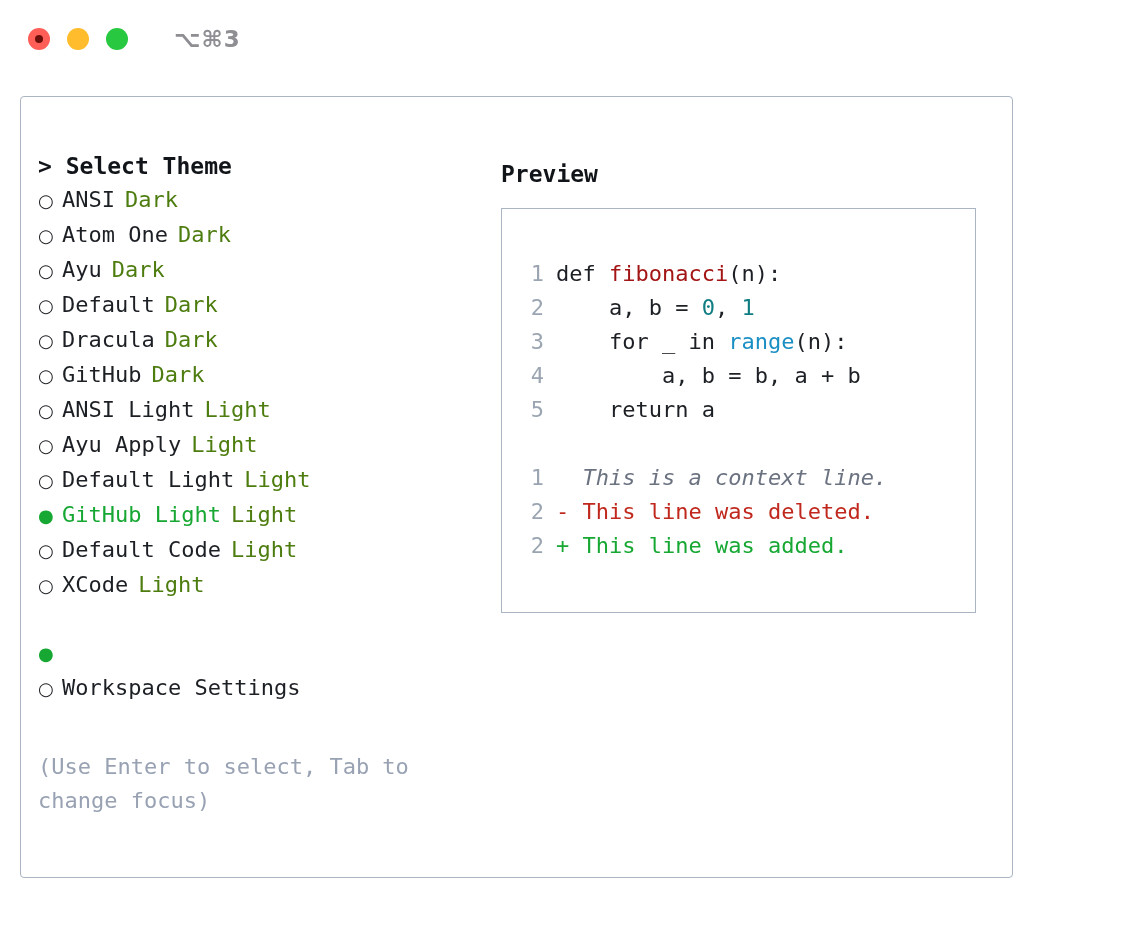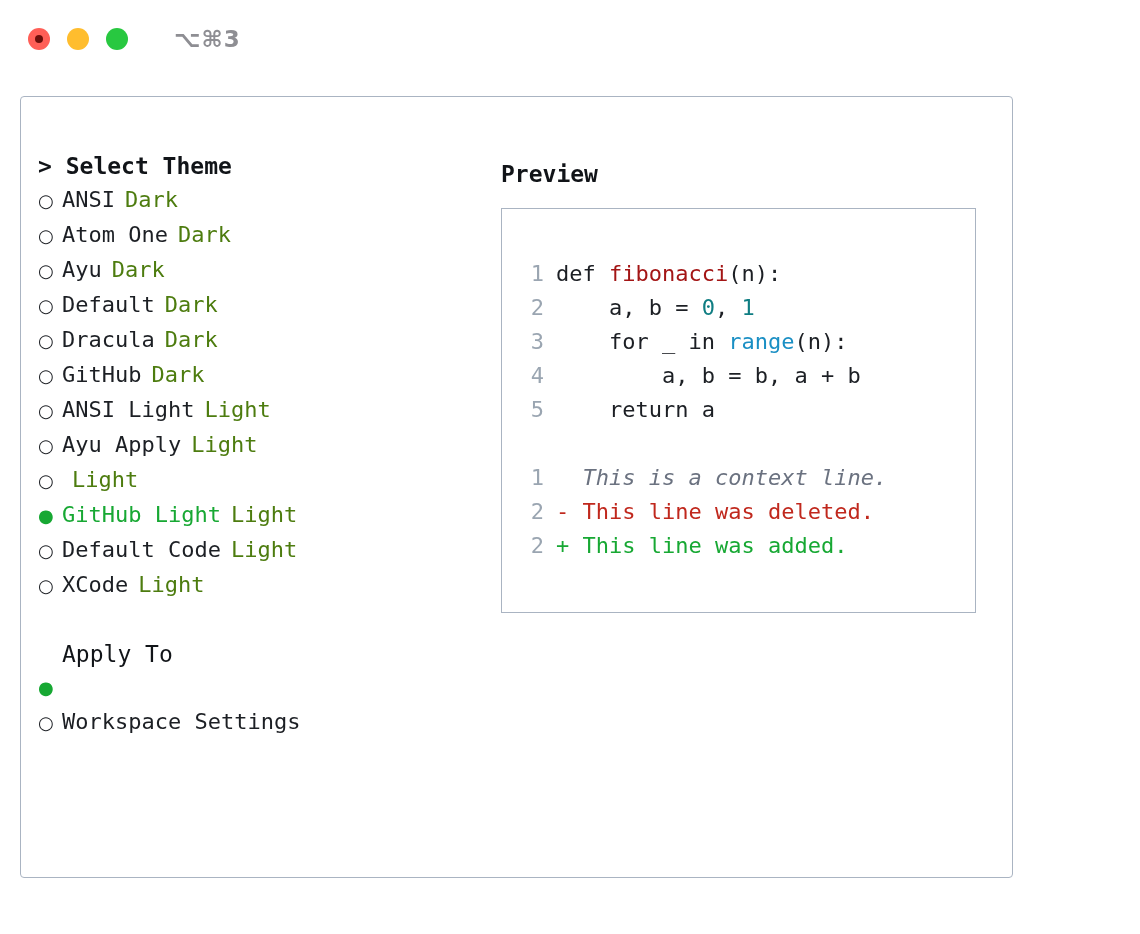--- a/index.html
+++ b/index.html
@@ -122,33 +122,33 @@
         <div class="hdr">&gt; Select Theme</div>
         <div class="list" id="theme-list">
             <div class="row"><span class="bullet">○</span><span class="label">ANSI</span><span class="tag">Dark</span></div>
             <div class="row"><span class="bullet">○</span><span class="label">Atom One</span><span class="tag">Dark</span></div>
             <div class="row"><span class="bullet">○</span><span class="label">Ayu</span><span class="tag">Dark</span></div>
             <div class="row"><span class="bullet">○</span><span class="label">Default</span><span class="tag">Dark</span></div>
             <div class="row"><span class="bullet">○</span><span class="label">Dracula</span><span class="tag">Dark</span></div>
             <div class="row"><span class="bullet">○</span><span class="label">GitHub</span><span class="tag">Dark</span></div>
             <div class="row"><span class="bullet">○</span><span class="label">ANSI Light</span><span class="tag">Light</span></div>
             <div class="row"><span class="bullet">○</span><span class="label">Ayu Apply</span><span class="tag">Light</span></div>
-            <div class="row"><span class="bullet">○</span><span class="tag">Light</span></div>
+            <div class="row"><span class="bullet">○</span><span class="label">Default Light</span><span class="tag">Light</span></div>
             <div class="row sel"><span class="bullet">●</span><span class="label">GitHub Light</span><span class="tag">Light</span></div>
             <div class="row"><span class="bullet">○</span><span class="label">Default Code</span><span class="tag">Light</span></div>
             <div class="row"><span class="bullet">○</span><span class="label">XCode</span><span class="tag">Light</span></div>
           </div>
 
         <div class="spacer-lg"></div>
-        <div class="hdr-plain applyto">Apply To</div>
         <div class="list" id="apply-list">
             <div class="row sel"><span class="bullet">●</span></div>
             <div class="row"><span class="bullet">○</span><span class="label">Workspace Settings</span></div>
           </div>
 
+        <div class="hint">(Use Enter to select, Tab to change focus)</div>
       </div>
 
       <div class="right-col">
         <div class="hdr">Preview</div>
         <div class="preview-box">
           <div class="code" id="code-area"><div class="cl"><span class="ln">1</span><span><span class="src">def </span><span class="t-fn">fibonacci</span><span class="src">(n):</span></span></div><div class="cl"><span class="ln">2</span><span><span class="src">    a, b = </span><span class="t-num">0</span><span class="src">, </span><span class="t-num">1</span></span></div><div class="cl"><span class="ln">3</span><span><span class="src">    for _ in </span><span class="t-call">range</span><span class="src">(n):</span></span></div><div class="cl"><span class="ln">4</span><span><span class="src">        a, b = b, a + b</span></span></div><div class="cl"><span class="ln">5</span><span><span class="src">    return a</span></span></div><div class="gap"></div><div class="cl"><span class="ln">1</span><span class="t-ctx">  </span><span class="t-ctx">This is a context line.</span></div><div class="cl"><span class="ln">2</span><span class="t-del">- </span><span class="t-del">This line was deleted.</span></div><div class="cl"><span class="ln">2</span><span class="t-add">+ </span><span class="t-add">This line was added.</span></div></div>
         </div>
       </div>
 
     </div>

